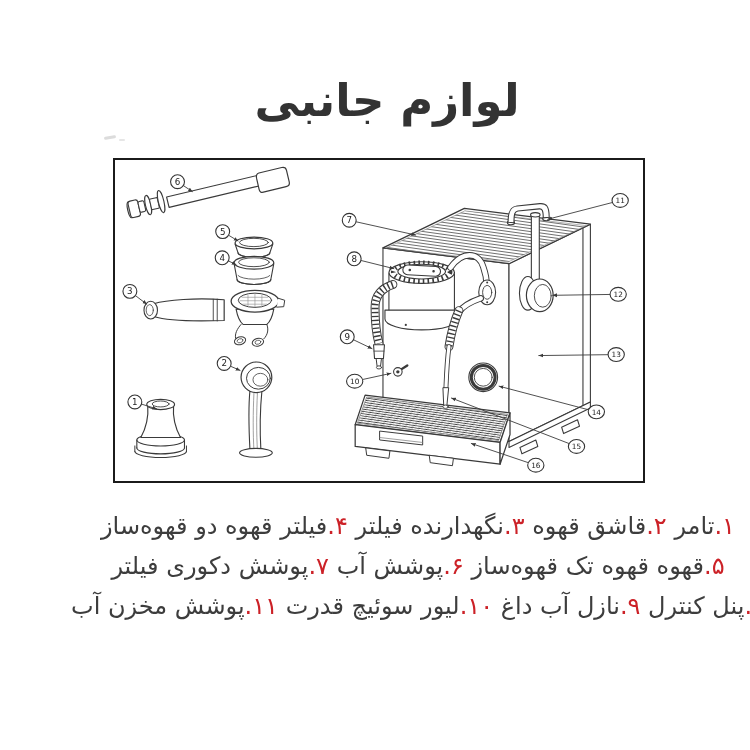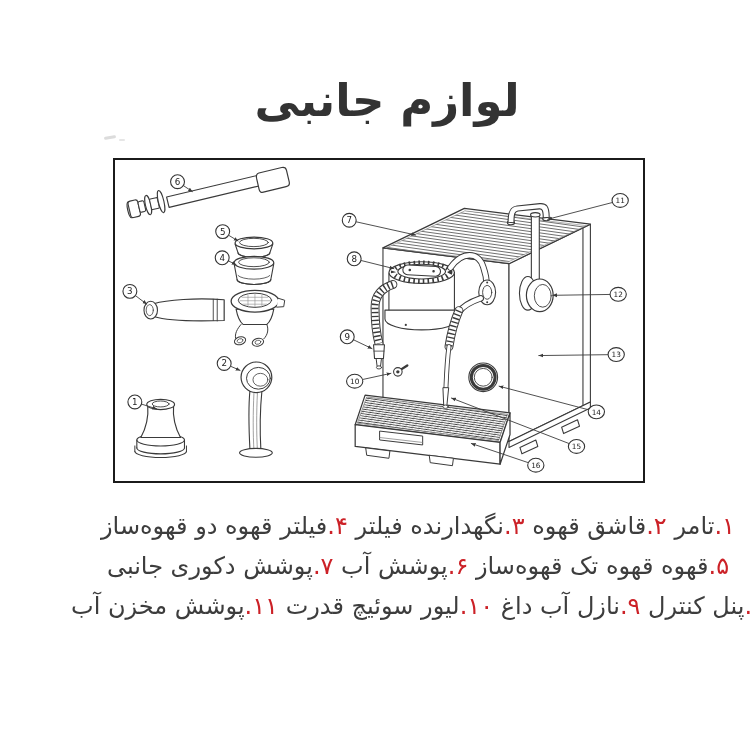--- a/index.html
+++ b/index.html
@@ -273,16 +273,16 @@
             <line x1="415.94866425863285" y1="306.2749325183065" x2="359" y2="287" stroke="#3a3a3a" stroke-width="0.9" marker-end="url(#arr)"></line>
             <ellipse cx="424" cy="309" rx="8.2" ry="7" fill="#fff" stroke="#333" stroke-width="1.1"></ellipse>
             <text x="424" y="311.7" text-anchor="middle" font-size="7.4" font-family="&quot;DejaVu Sans&quot;, sans-serif" fill="#222" stroke="none">16</text>
           </g>
       </g>
     </svg>
   </div>
 
   <div class="legend">
     <div class="legend-line"><span class="pnum">۱.</span><span class="plabel">تامر</span> <span class="pnum">۲.</span><span class="plabel">قاشق قهوه</span> <span class="pnum">۳.</span><span class="plabel">نگهدارنده فیلتر</span> <span class="pnum">۴.</span><span class="plabel">فیلتر قهوه دو قهوه‌ساز</span></div>
-    <div class="legend-line"><span class="pnum">۵.</span><span class="plabel">قهوه قهوه تک قهوه‌ساز</span> <span class="pnum">۶.</span><span class="plabel">پوشش آب</span> <span class="pnum">۷.</span><span class="plabel">پوشش دکوری جانبی</span></div>
+    <div class="legend-line"><span class="pnum">۵.</span><span class="plabel">قهوه قهوه تک قهوه‌ساز</span> <span class="pnum">۶.</span><span class="plabel">پوشش آب</span> <span class="pnum">۷.</span><span class="plabel">پوشش دکوری فیلتر</span></div>
     <div class="legend-line"><span class="pnum">۸.</span><span class="plabel">پنل کنترل</span> <span class="pnum">۹.</span><span class="plabel">نازل آب داغ</span> <span class="pnum">۱۰.</span><span class="plabel">لیور سوئیچ قدرت</span> <span class="pnum">۱۱.</span><span class="plabel">پوشش مخزن آب</span></div>
   </div>
 </div>
 
 </body></html>

